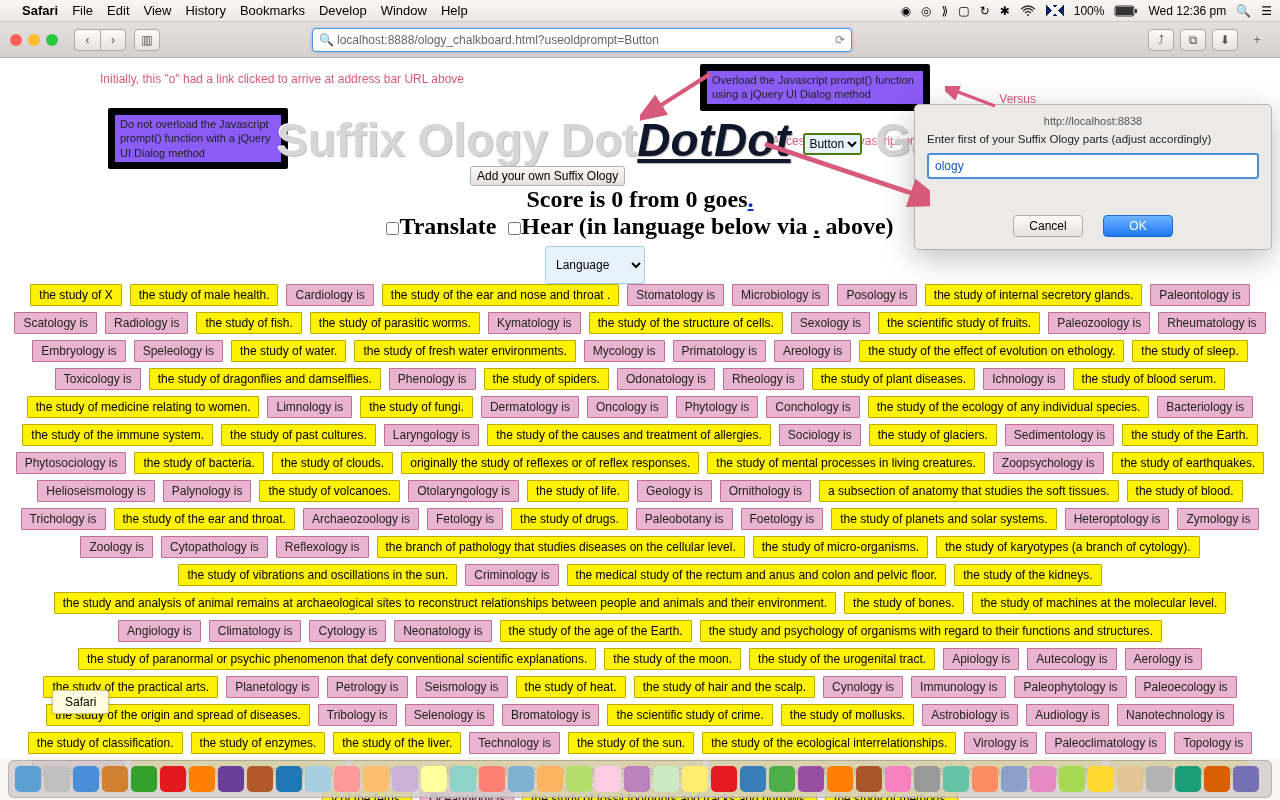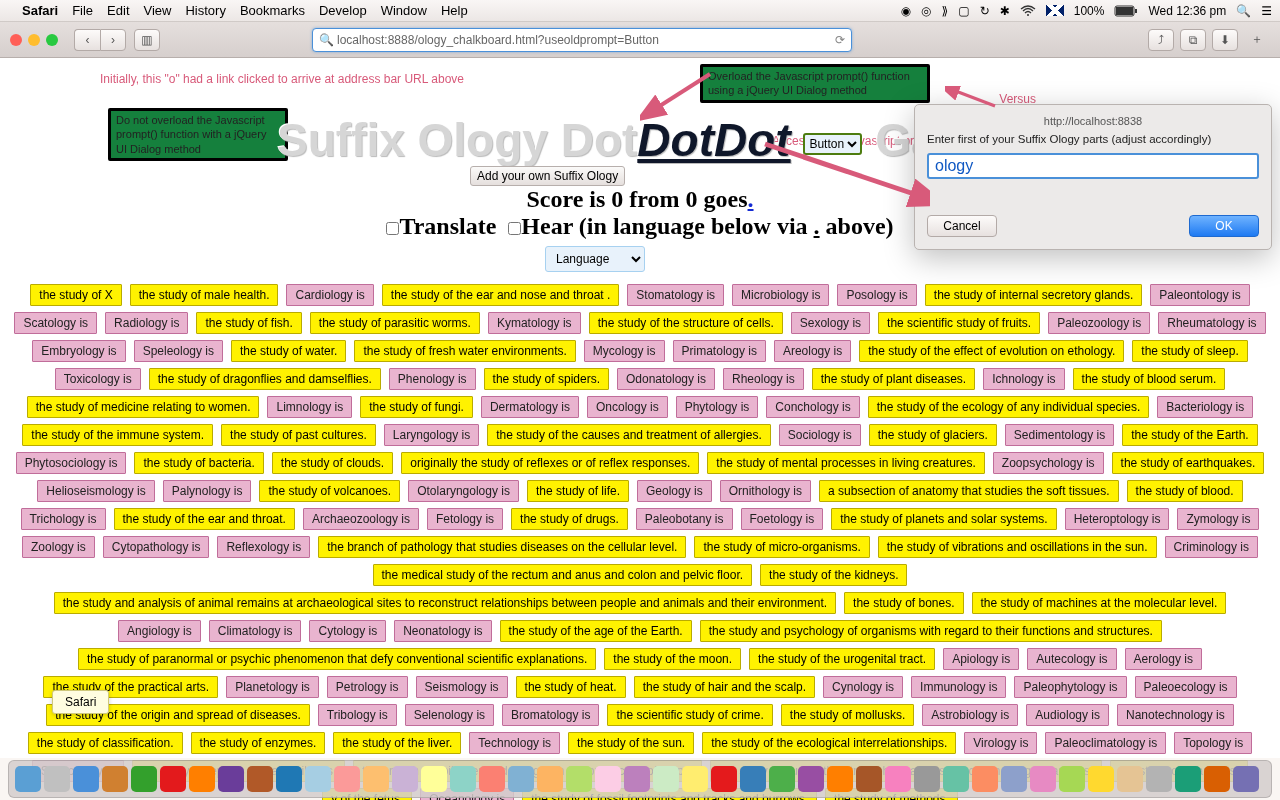--- a/index.html
+++ b/index.html
@@ -18,37 +18,37 @@
   .tl.r{background:#ff5f57;} .tl.y{background:#ffbd2e;} .tl.g{background:#28c940;}
   .navbtn, .tbtn { width:26px; height:22px; border:1px solid #b3aaa7; border-radius:4px; background:linear-gradient(#fdfbfa,#e7e1df); display:flex; align-items:center; justify-content:center; font-size:12px; color:#555;}
   .navgrp{display:flex;} .navgrp .navbtn:first-child{border-radius:4px 0 0 4px;border-right:none;} .navgrp .navbtn:last-child{border-radius:0 4px 4px 0;}
   .addr { flex:1; max-width:540px; margin:0 auto; height:24px; border:1px solid #4a90d9; border-radius:4px; background:#fff; display:flex; align-items:center; padding:0 26px 0 24px; position:relative; font-size:12px; color:#666; box-shadow:0 0 3px rgba(74,144,217,.6);}
   .addr .mag{position:absolute;left:6px;color:#999;}
   .addr .reload{position:absolute;right:6px;color:#888;}
   .rbtns{margin-left:auto;display:flex;gap:6px;}
   
   .page { position:relative; height: 700px; background:#fff; }
   .ann { position:absolute; font-size:12px; color:#d85a7a; font-weight:500; }
-  .tooltip-box{position:absolute; border:3px solid #000000; background:#15803d; font-size:11px; padding:2px 5px; line-height:1.3; color:#222; border-radius:2px;}
+  .tooltip-box{position:absolute; border:7px solid #000000; background:#8b5cf6; font-size:11px; padding:2px 5px; line-height:1.3; color:#222; border-radius:2px;}
   .title-row{position:absolute; top:55px; left:0; right:0; text-align:center;}
   .title-row h1{font-size:46px; font-weight:700; color:#d6d6d6; text-shadow:-1px -1px 0 #fff,1px 1px 1px #bbb; display:inline-block;}
   .title-row h1 .dotdot{color:#0f172a; text-decoration:underline;font-style:italic;}
   .title-row select{vertical-align:middle;height:22px;font-size:12px;border:2px solid #4d7c0f;border-radius:3px;background:#e8f2fb;}
   .addbtn{position:absolute; top:108px; left:470px; font-size:12px; padding:2px 6px; border:1px solid #b7afac; background:linear-gradient(#fbfaf9,#e5dfdd); border-radius:3px;}
   .score{position:absolute; top:128px; left:0; right:0; text-align:center; font-family:Georgia,serif; font-size:24px; font-weight:700;}
   .score .dot{color:#142bd3; text-decoration:underline;}
   .trh{position:absolute; top:155px; left:0; right:0; text-align:center; font-family:Georgia,serif; font-size:24px; font-weight:700;}
   .trh input{vertical-align:middle;}
-  .langsel{position:absolute; top:188px; left:545px; height:26px; font-size:12px; border:1px solid #a7d1f0;border-radius:3px;background:#e8f2fb; padding:0 18px 0 6px;}
+  .langsel{position:absolute; top:188px; left:545px; height:38px; font-size:12px; border:1px solid #a7d1f0;border-radius:3px;background:#e8f2fb; padding:0 18px 0 6px;}
   
   .dialog{position:absolute; top:46px; right:8px; width:358px; background:#eceae9; border:1px solid #b9b3b0; border-radius:5px; box-shadow:0 8px 30px rgba(0,0,0,.25); padding:10px 12px 12px;}
   .dialog .durl{font-size:11px; text-align:center; color:#555; margin-bottom:6px;}
   .dialog .dprompt{font-size:11.5px; color:#222; margin-bottom:8px;}
-  .dialog input[type=text]{width:100%; height:26px; border:2px solid #4a90d9; border-radius:3px; padding:0 6px; font-size:16px; color:#1058c3; outline:none; background:#fff;}
-  .dialog .dbtns{display:flex; justify-content:space-between; gap:20px; margin-top:36px;}
+  .dialog input[type=text]{width:100%; height:26px; border:2px solid #4a90d9; border-radius:3px; padding:0 6px; font-size:12px; color:#1058c3; outline:none; background:#fff;}
+  .dialog .dbtns{display:flex; justify-content:center; gap:20px; margin-top:36px;}
   .dialog button{width:70px; height:22px; font-size:12px; border-radius:4px; border:1px solid #b3aaa7;}
   .dialog .ok{background:linear-gradient(#6fb3ff,#1e7af2); color:#fff; border-color:#1e6ad0;}
   .dialog .cancel{background:linear-gradient(#fdfbfa,#e7e1df);}
   
   .chips{position:absolute; top:226px; left:14px; right:14px; bottom:4px; display:flex; flex-wrap:wrap; gap:6px 8px; align-content:flex-start; justify-content:center; font-size:12px;}
   .chip{padding:3px 8px; border:1px solid; border-radius:1px; white-space:nowrap; cursor:pointer;}
   .chip.y{background:#fff200; border-color:#b9ab00; color:#000;}
   .chip.p{background:#e9b4cf; border-color:#c06d9a; color:#222;}
   
   svg.arrow{position:absolute; pointer-events:none;}
@@ -253,20 +253,21 @@
       <div class="chip p">Paleobotany is</div>
       <div class="chip p">Foetology is</div>
       <div class="chip y">the study of planets and solar systems.</div>
       <div class="chip p">Heteroptology is</div>
       <div class="chip p">Zymology is</div>
       <div class="chip p">Zoology is</div>
       <div class="chip p">Cytopathology is</div>
       <div class="chip p">Reflexology is</div>
       <div class="chip y">the branch of pathology that studies diseases on the cellular level.</div>
       <div class="chip y">the study of micro-organisms.</div>
+      <div class="chip y">the study of karyotypes (a branch of cytology).</div>
       <div class="chip y">the study of vibrations and oscillations in the sun.</div>
       <div class="chip p">Criminology is</div>
       <div class="chip y">the medical study of the rectum and anus and colon and pelvic floor.</div>
       <div class="chip y">the study of the kidneys.</div>
       <div class="chip y">the study and analysis of animal remains at archaeological sites to reconstruct relationships between people and animals and their environment.</div>
       <div class="chip y">the study of bones.</div>
       <div class="chip y">the study of machines at the molecular level.</div>
       <div class="chip p">Angiology is</div>
       <div class="chip p">Climatology is</div>
       <div class="chip p">Cytology is</div>

